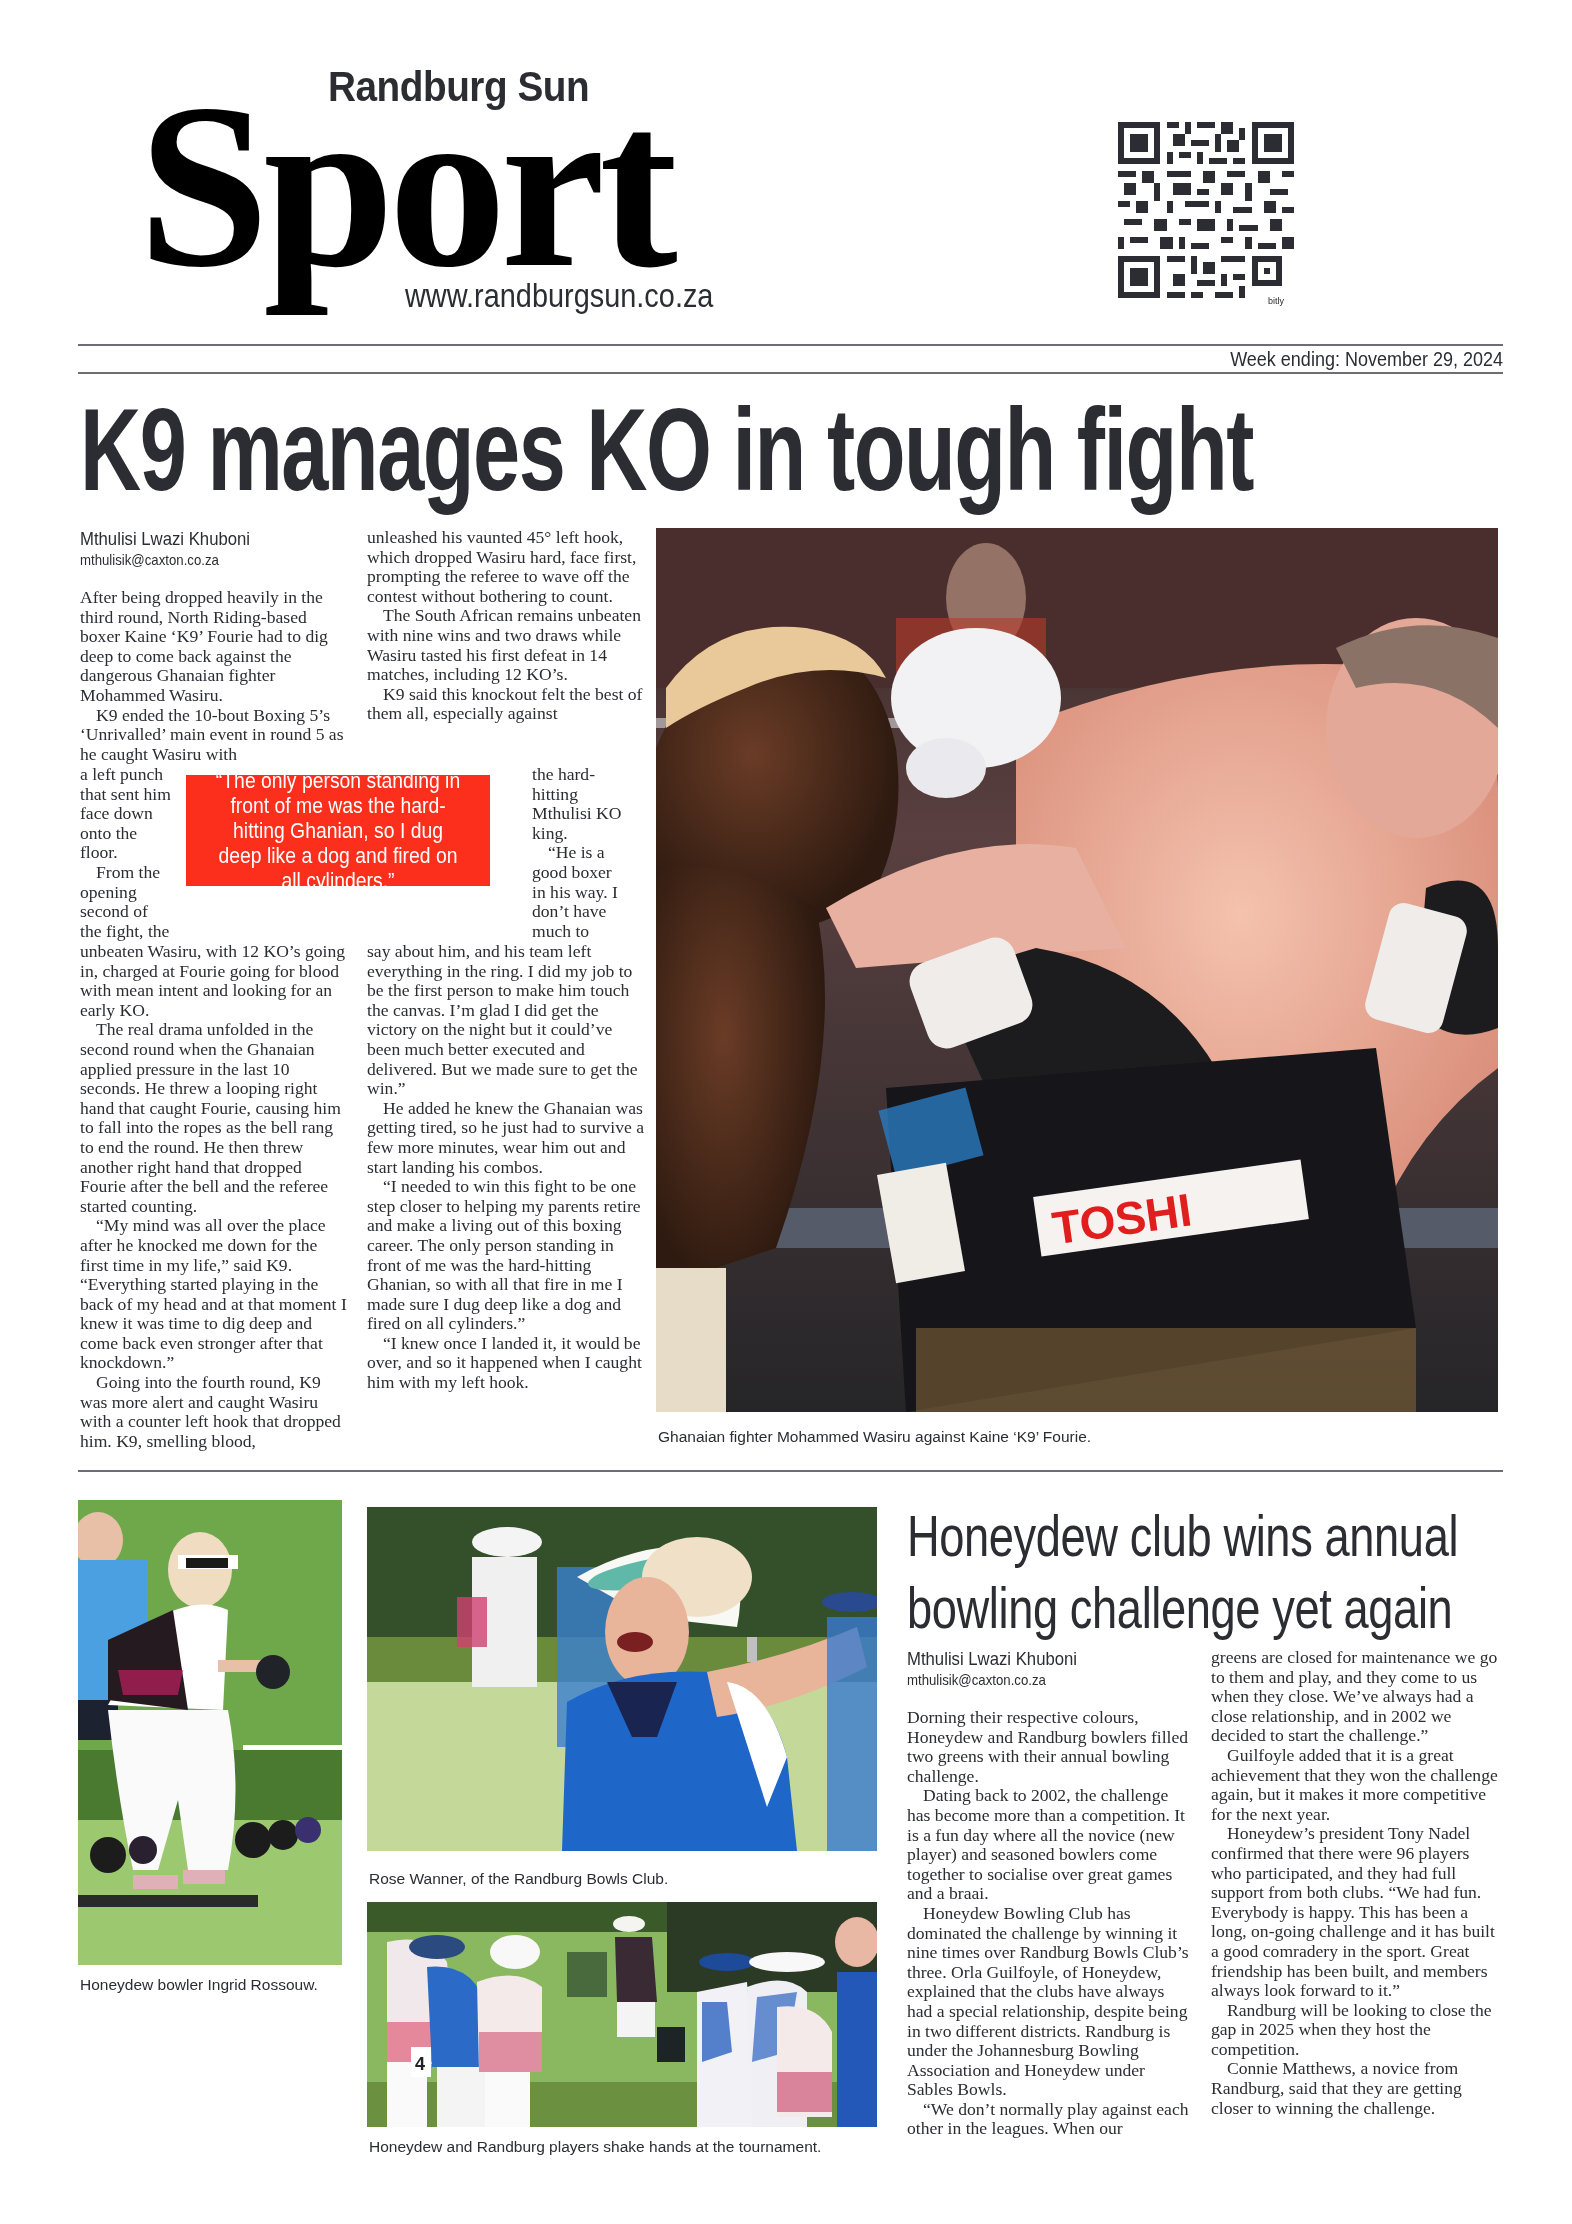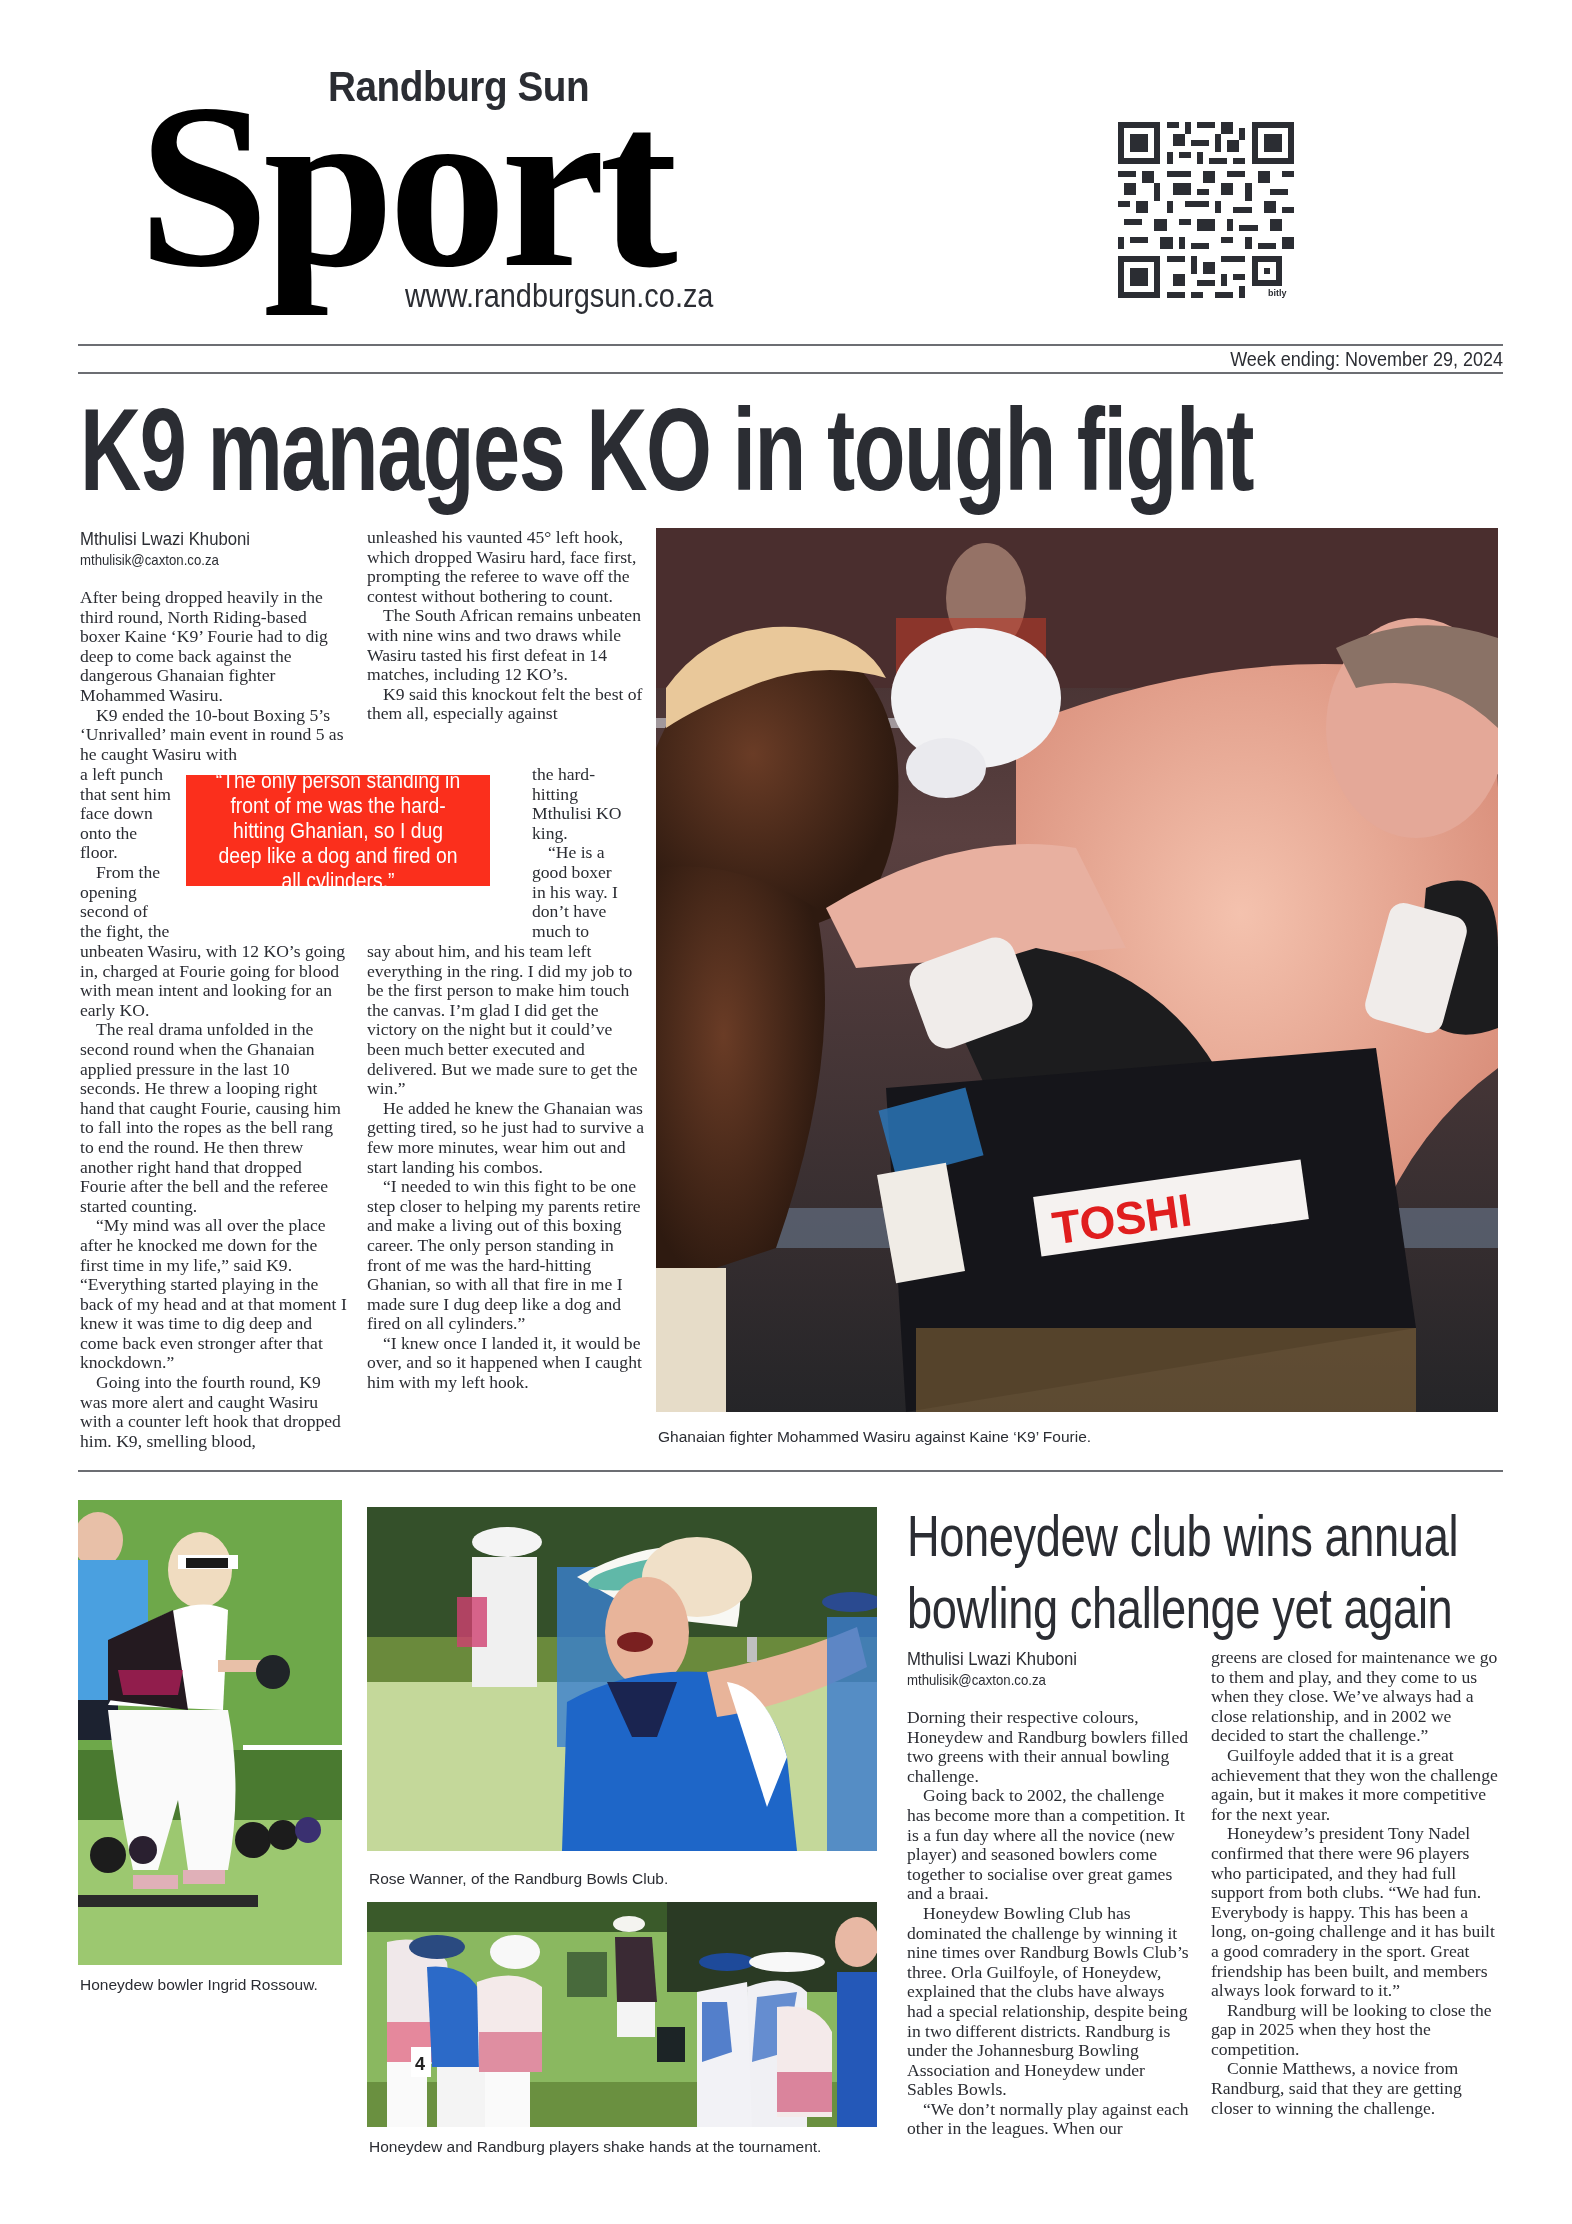--- a/index.html
+++ b/index.html
@@ -120,21 +120,21 @@
         <rect x="13" y="26" width="3" height="1"></rect>
         <rect x="17" y="25" width="1" height="2"></rect>
         <rect x="19" y="25" width="2" height="1"></rect>
         <rect x="8" y="28" width="3" height="1"></rect>
         <rect x="12" y="28" width="2" height="1"></rect>
         <rect x="16" y="28" width="3" height="1"></rect>
         <rect x="20" y="27" width="1" height="2"></rect>
     </g>
   </svg>
 </div>
-<div class="abs qr-label" style="left:1268px; top:288px;font-weight:bold;">bitly</div>
+<div class="abs qr-label" style="left:1268px; top:296px;">bitly</div>
 
 <div class="abs rule" style="left:78px; top:344px; width:1425px;"></div>
 <div class="abs week" style="left:1100px; top:348px; width:403px;">Week ending: November 29, 2024</div>
 <div class="abs rule" style="left:78px; top:372px; width:1425px;"></div>
 
 <div class="abs headline" style="left:80px; top:392px;">K9 manages KO in tough fight</div>
 
 <div class="abs byline-name" style="left:80px; top:528px;">Mthulisi Lwazi Khuboni</div>
 <div class="abs byline-email" style="left:80px; top:551px;">mthulisik@caxton.co.za</div>
 
@@ -336,21 +336,21 @@
 <div class="abs caption" style="left:369px; top:2138px;">Honeydew and Randburg players shake hands at the tournament.</div>
 
 <div class="abs sub-headline" style="left:907px; top:1504px;">Honeydew club wins annual</div>
 <div class="abs sub-headline" style="left:907px; top:1576px;">bowling challenge yet again</div>
 
 <div class="abs byline-name" style="left:907px; top:1648px;">Mthulisi Lwazi Khuboni</div>
 <div class="abs byline-email" style="left:907px; top:1671px;">mthulisik@caxton.co.za</div>
 
 <div class="abs body-text" style="left:907px; top:1708px; width:284px;">
   <p class="first">Dorning their respective colours, Honeydew and Randburg bowlers filled two greens with their annual bowling challenge.</p>
-  <p>Going back to 2002, the challenge has become more than a competition. It is a fun day where all the novice (new player) and seasoned bowlers come together to socialise over great games and a braai.</p>
+  <p>Dating back to 2002, the challenge has become more than a competition. It is a fun day where all the novice (new player) and seasoned bowlers come together to socialise over great games and a braai.</p>
   <p>Honeydew Bowling Club has dominated the challenge by winning it nine times over Randburg Bowls Club’s three. Orla Guilfoyle, of Honeydew, explained that the clubs have always had a special relationship, despite being in two different districts. Randburg is under the Johannesburg Bowling Association and Honeydew under Sables Bowls.</p>
   <p>“We don’t normally play against each other in the leagues. When our</p>
 </div>
 
 <div class="abs body-text" style="left:1211px; top:1648px; width:290px;">
   <p class="first">greens are closed for maintenance we go to them and play, and they come to us when they close. We’ve always had a close relationship, and in 2002 we decided to start the challenge.”</p>
   <p>Guilfoyle added that it is a great achievement that they won the challenge again, but it makes it more competitive for the next year.</p>
   <p>Honeydew’s president Tony Nadel confirmed that there were 96 players who participated, and they had full support from both clubs. “We had fun. Everybody is happy. This has been a long, on-going challenge and it has built a good comradery in the sport. Great friendship has been built, and members always look forward to it.”</p>
   <p>Randburg will be looking to close the gap in 2025 when they host the competition.</p>
   <p>Connie Matthews, a novice from Randburg, said that they are getting closer to winning the challenge.</p>

